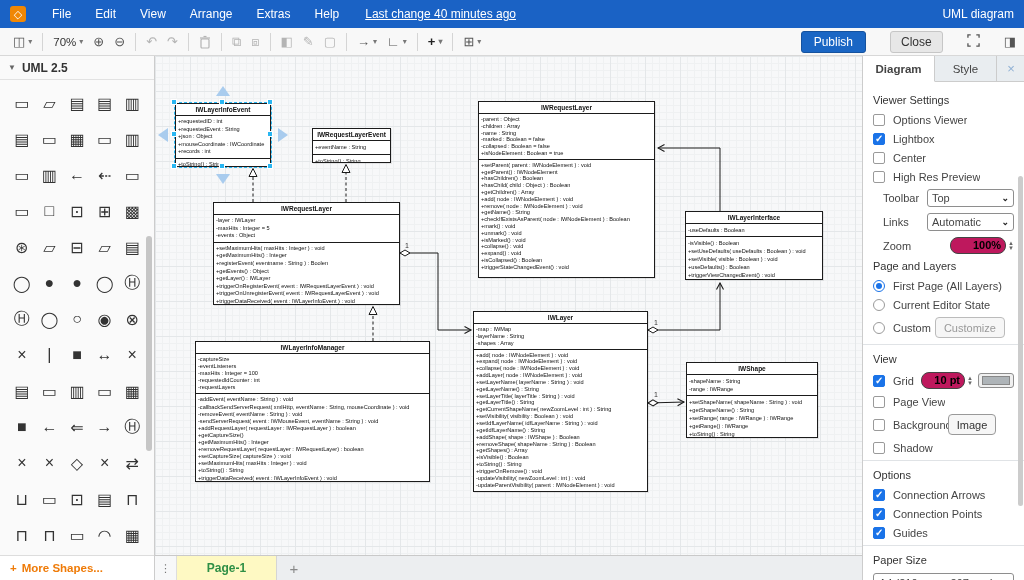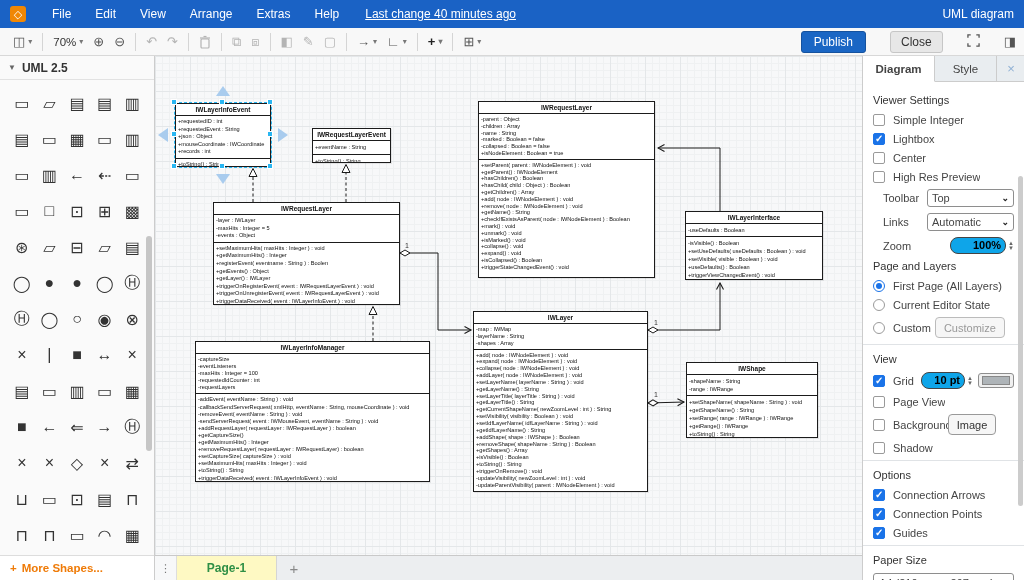--- a/index.html
+++ b/index.html
@@ -81,21 +81,21 @@
   .radio { width:12px; height:12px; border:1px solid #9a9a9a; border-radius:50%; background:#fff; margin-right:8px; flex:0 0 auto; position:relative; }
   .radio.on { border-color:#1a73e8; }
   .radio.on::after { content:""; position:absolute; left:2px; top:2px; width:6px; height:6px; border-radius:50%; background:#1a73e8; }
   .lbl { white-space:nowrap; overflow:hidden; }
   .indent { padding-left:10px; }
   .lblw { width:44px; flex:0 0 auto; }
   .selbox { margin-left:auto; width:88px; height:18px; border:1px solid #8e8e8e; border-radius:3px; background:#fff; display:flex; align-items:center; padding:0 4px; font-size:11px; }
   .selbox .val { flex:1; white-space:nowrap; overflow:hidden; }
   .selbox .scaret { font-weight:bold; font-size:9px; color:#222; }
   .spin { margin-left:auto; display:flex; align-items:center; }
-  .numbox { width:56px; height:17px; border:1px solid #444; border-radius:8px; background:#0ea5e9; text-align:right; padding:1px 4px; font-size:11px; font-weight:bold; color:#000; }
+  .numbox { width:56px; height:17px; border:1px solid #444; border-radius:8px; background:#be185d; text-align:right; padding:1px 4px; font-size:11px; font-weight:bold; color:#000; }
   .stepper { display:flex; flex-direction:column; margin-left:2px; color:#666; font-size:6px; line-height:5px; }
   .swatch { width:36px; height:15px; border:1px solid #8e8e8e; border-radius:3px; background:#f0f0f0; margin-left:5px; display:flex; align-items:center; justify-content:center; }
   .swatch-inner { width:28px; height:9px; background:#aeb4b8; border:1px solid #888; }
   .mini-btn { height:21px; border:1px solid #bbb; border-radius:4px; background:#f6f6f6; color:#999; font-size:11px; padding:0 8px; margin-left:4px; white-space:nowrap; }
   .mini-btn.dark { color:#333; border-color:#999; }
   .pdivider { height:1px; background:#e0e3e6; margin:4px -10px 8px -10px; }
   .paper-select { width:100%; height:19px; border:1px solid #8e8e8e; border-radius:3px; background:#fff; display:flex; align-items:center; padding:0 5px; font-size:11px; margin-bottom:7px; }
   .paper-select .val { flex:1; white-space:nowrap; overflow:hidden; }
   .panel-scroll { position:absolute; right:1px; top:120px; width:5px; height:330px; background:#cccccc; border-radius:3px; }
 </style>
@@ -458,21 +458,21 @@
     <div class="panel">
       <div class="panel-tabs">
         <div class="ptab active">Diagram</div>
         <div class="ptab">Style</div>
         <div class="ptab-close">×</div>
       </div>
       <div class="panel-body">
         <div class="sec-title">Viewer Settings</div>
         <div class="prow">
           <span class="cb"></span>
-          <span class="lbl">Simple Integer</span>
+          <span class="lbl">Options Viewer</span>
         </div>
         <div class="prow">
           <span class="cb on"></span>
           <span class="lbl">Lightbox</span>
         </div>
         <div class="prow">
           <span class="cb"></span>
           <span class="lbl">Center</span>
         </div>
         <div class="prow">

